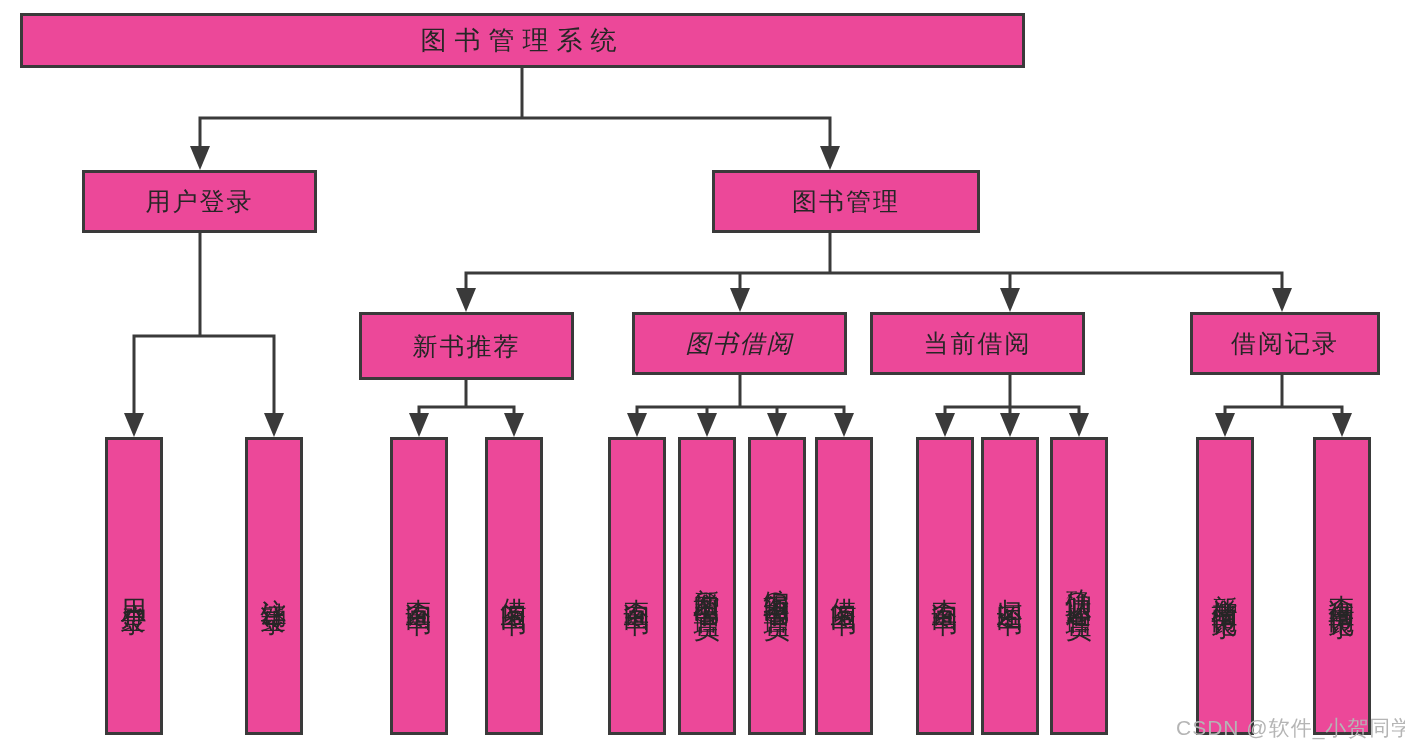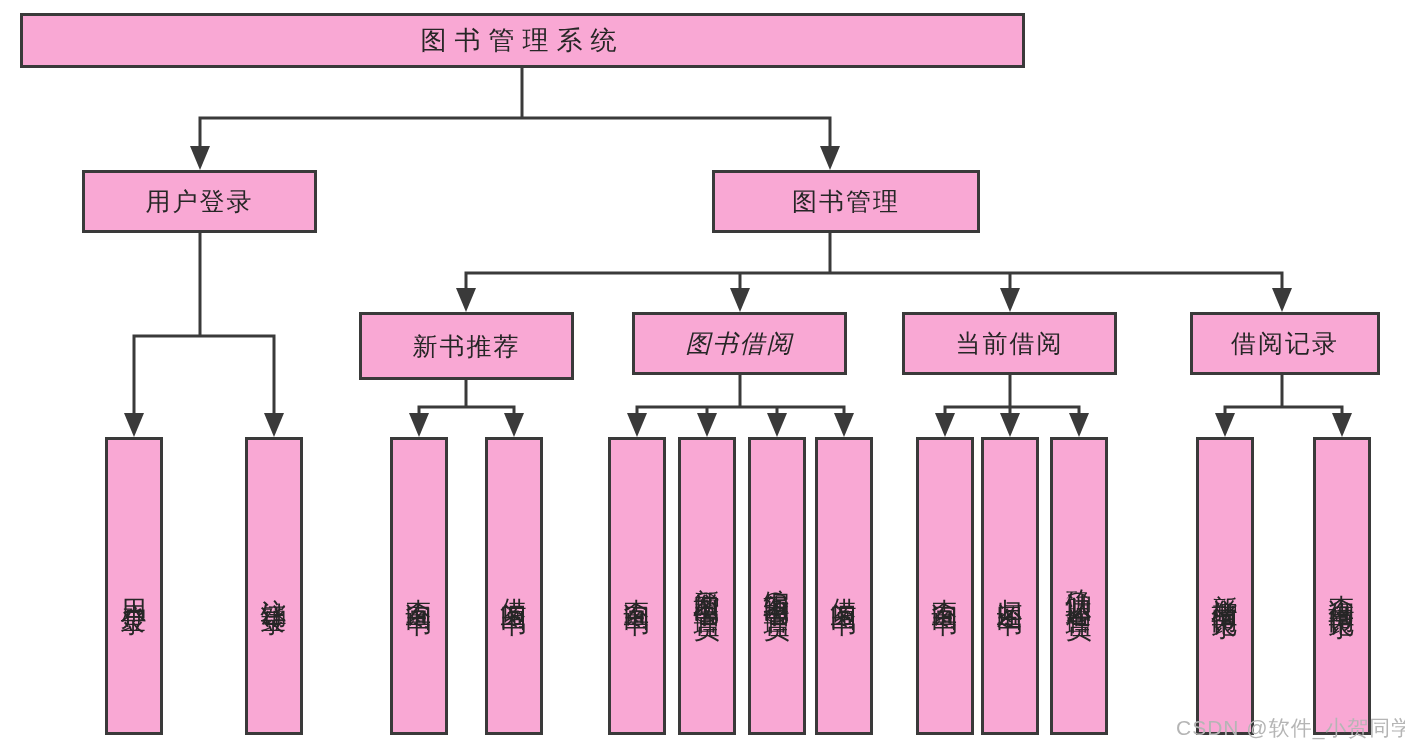--- a/index.html
+++ b/index.html
@@ -7,21 +7,21 @@
     position:relative;
     width:1405px;height:747px;
     background:#fff;
     font-family:"Liberation Sans","DejaVu Sans",sans-serif;
     overflow:hidden;
   }
   .node{
     position:absolute;
     box-sizing:border-box;
     border:3px solid #3a3a3a;
-    background:#f9a8d4;
+    background:#ec4899;
     display:flex;
     align-items:center;
     justify-content:center;
     color:#262626;
   }
   .h-node{font-size:25px;letter-spacing:2px;}
   .root-node{font-size:26px;letter-spacing:8px;}
   .leaf{padding:0;}
   .leaf .vtext{
     writing-mode:vertical-rl;
@@ -101,21 +101,21 @@
     </g>
   </svg>
 
   <div class="node root-node" style="left:20px;top:13px;width:1005px;height:55px;">图书管理系统</div>
 
   <div class="node h-node" style="left:82px;top:170px;width:235px;height:63px;">用户登录</div>
   <div class="node h-node" style="left:712px;top:170px;width:268px;height:63px;">图书管理</div>
 
   <div class="node h-node" style="left:359px;top:312px;width:215px;height:68px;">新书推荐</div>
   <div class="node h-node" style="left:632px;top:312px;width:215px;height:63px;font-style:italic;">图书借阅</div>
-  <div class="node h-node" style="left:902px;top:312px;width:215px;height:63px;">当前借阅</div>
+  <div class="node h-node" style="left:870px;top:312px;width:215px;height:63px;">当前借阅</div>
   <div class="node h-node" style="left:1174px;top:312px;width:190px;height:63px;margin-left:16px;">借阅记录</div>
 
   <div class="node leaf" style="left:105px;top:437px;width:58px;height:298px;">
     <span class="vtext">用户登录</span>
   </div>
   <div class="node leaf" style="left:245px;top:437px;width:58px;height:298px;">
     <span class="vtext">注销登录</span>
   </div>
 
   <div class="node leaf" style="left:390px;top:437px;width:58px;height:298px;">

